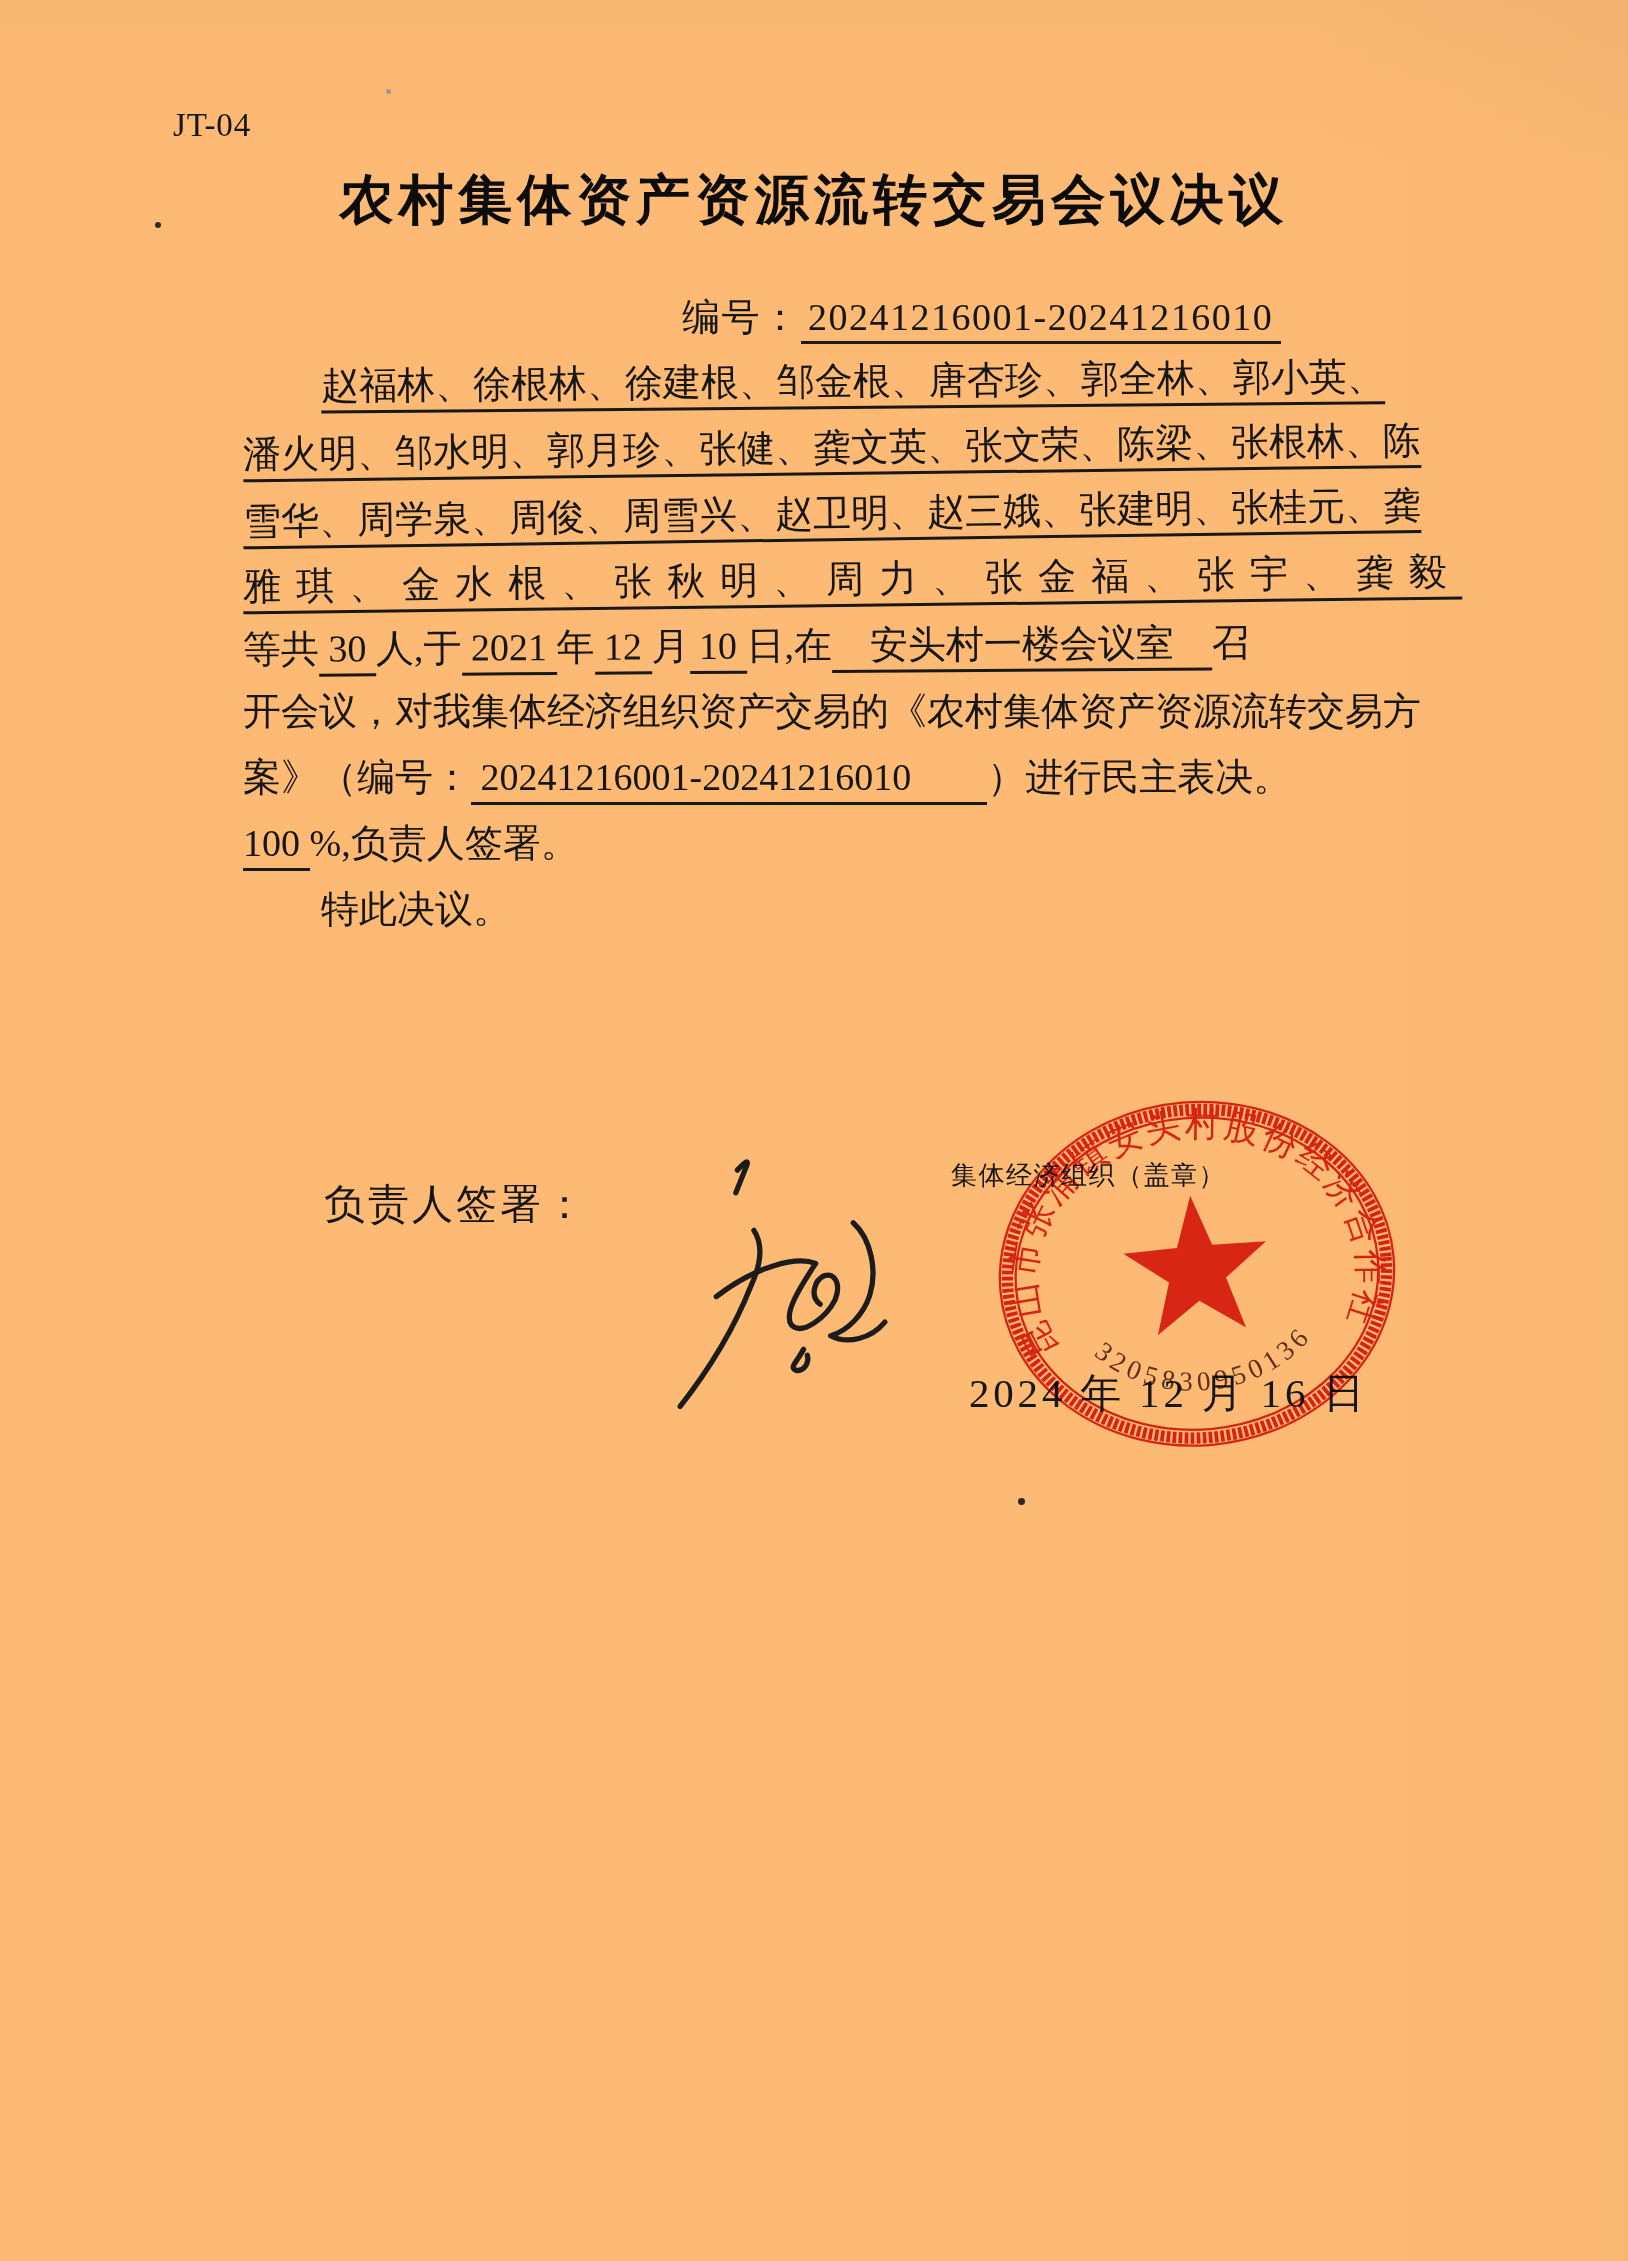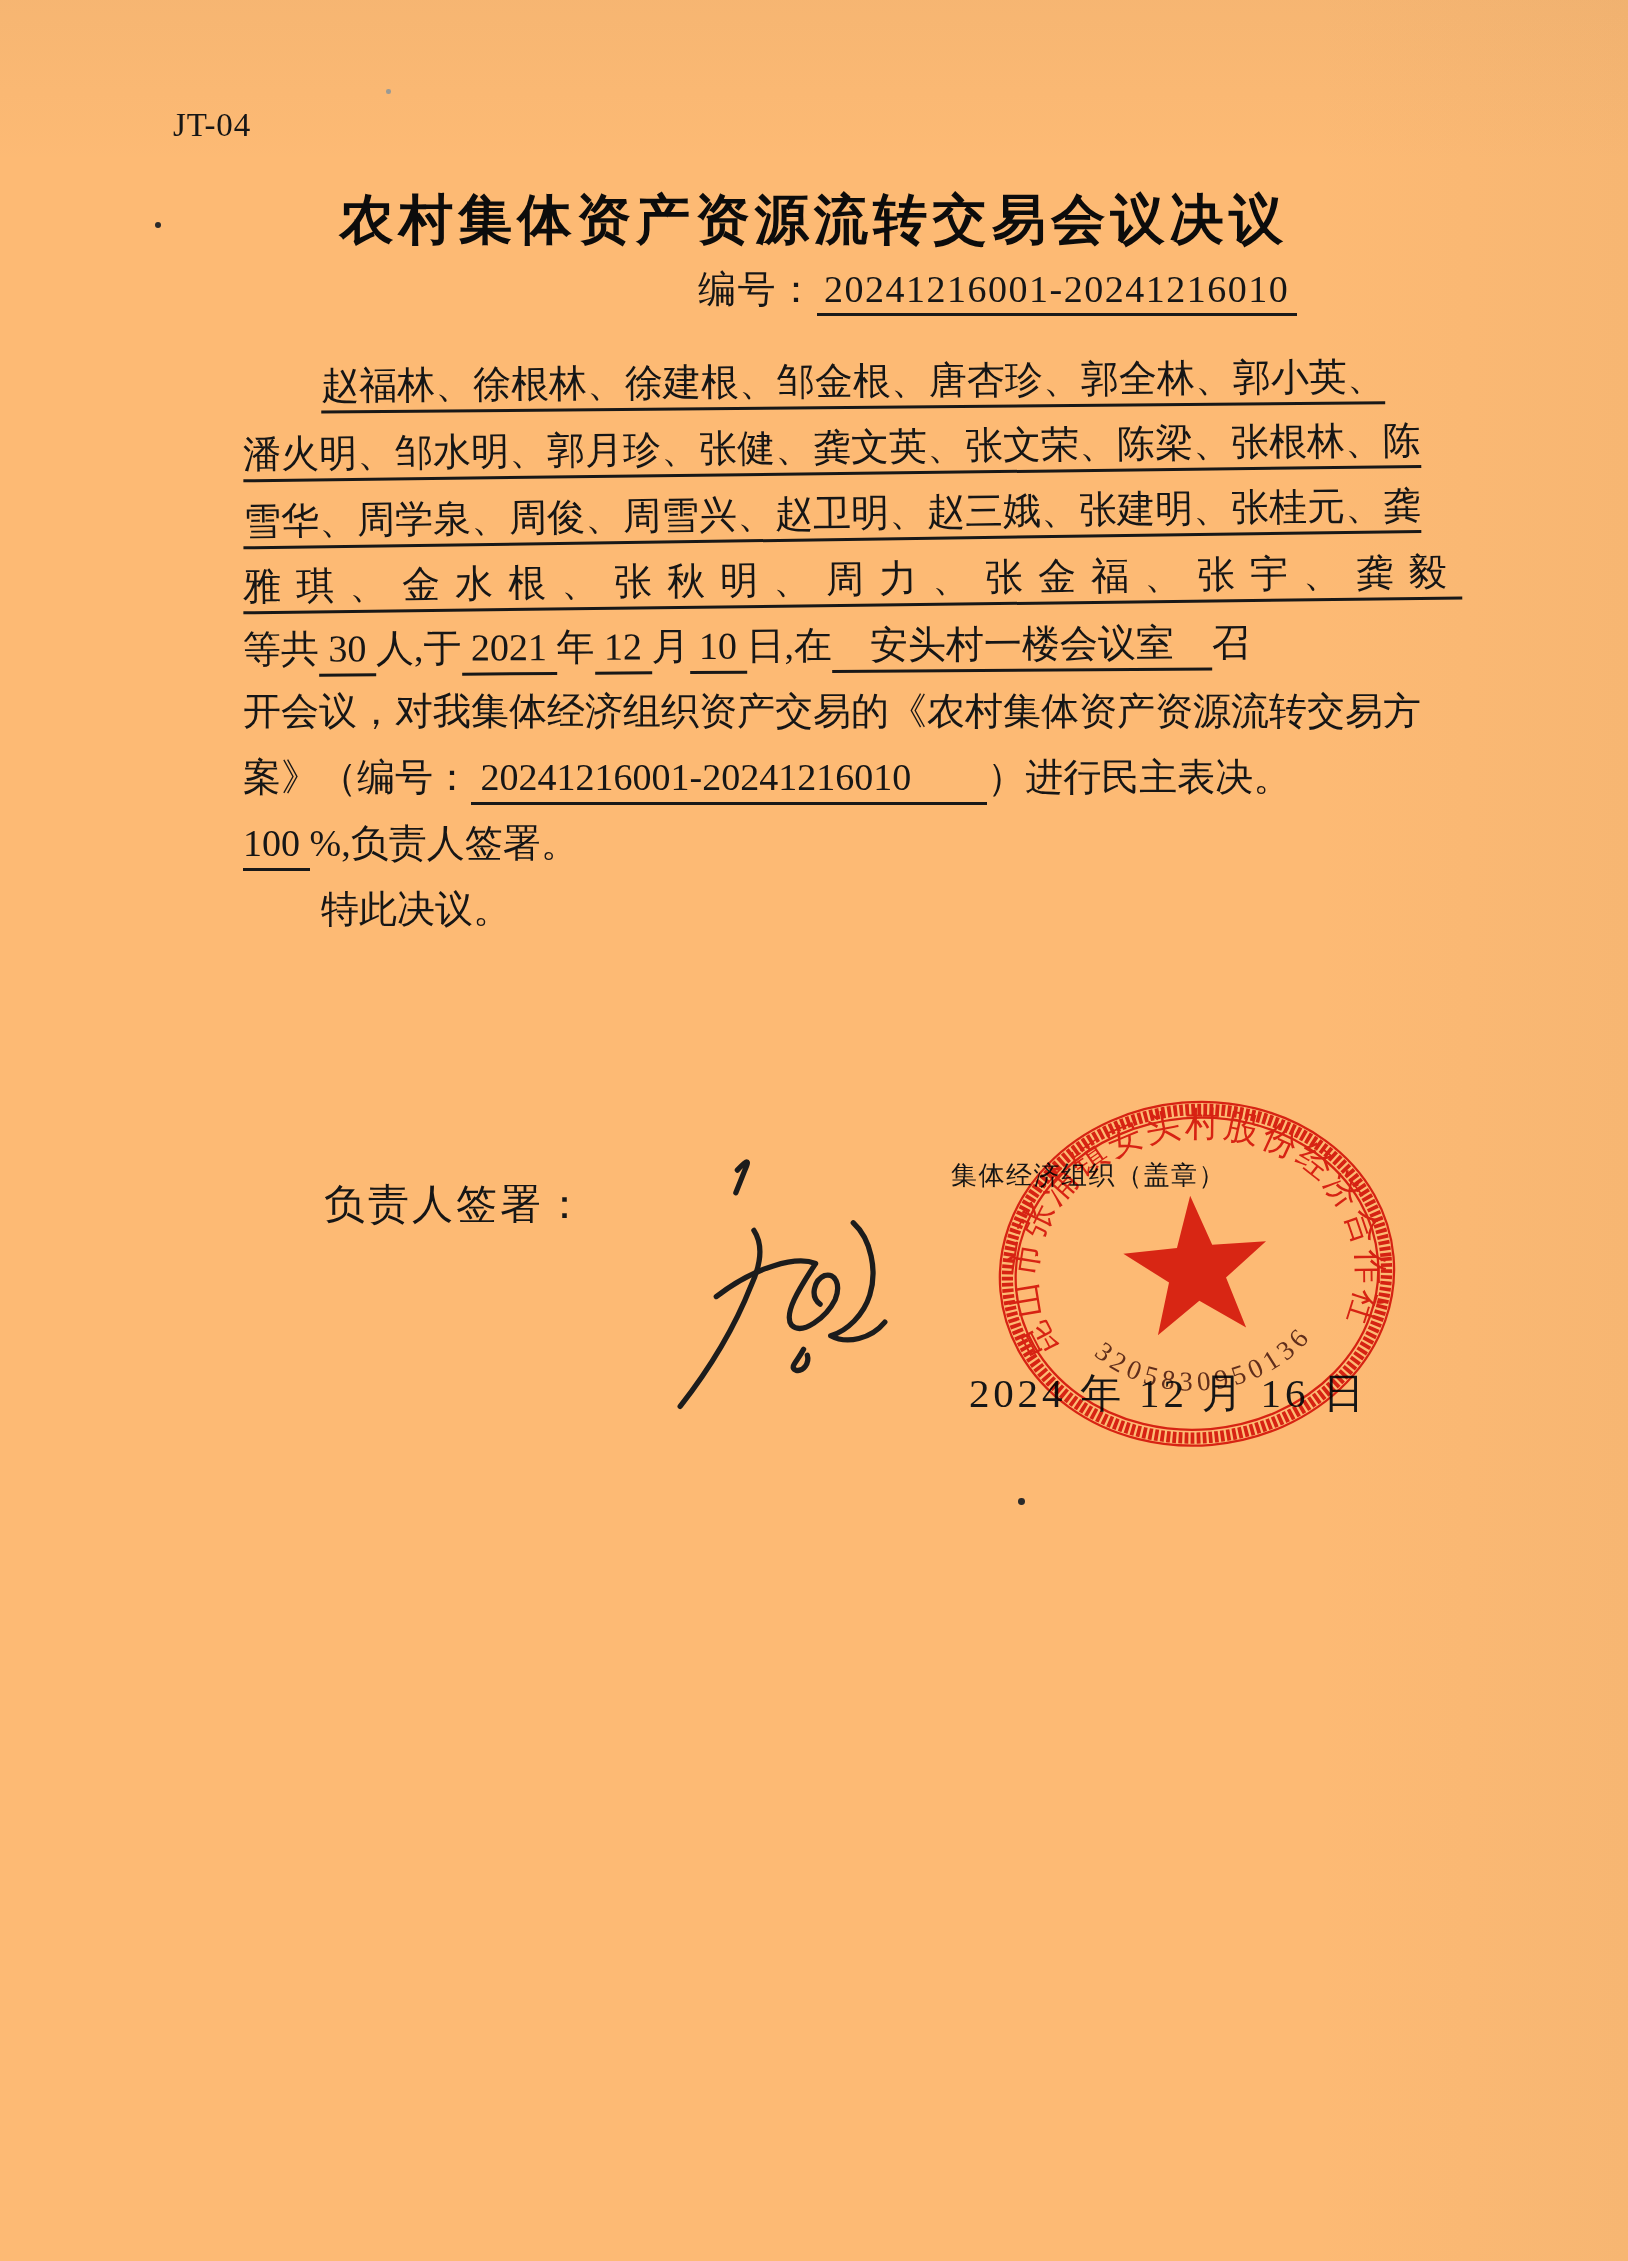--- a/index.html
+++ b/index.html
@@ -15,28 +15,28 @@
     content:"";position:absolute;inset:0;
     background:linear-gradient(180deg,rgba(60,60,55,.035),rgba(0,0,0,0) 166px),
                linear-gradient(90deg,rgba(0,0,0,0) 80%,rgba(60,60,55,.03));
     pointer-events:none;
   }
   .form-code{
     position:absolute;left:173px;top:107px;
     font-size:33px;letter-spacing:0.8px;
   }
   .doc-title{
-    position:absolute;left:0;top:184px;width:1628px;
+    position:absolute;left:0;top:164px;width:1628px;
     text-align:center;
     font-family:Liberation Sans, sans-serif;
     font-weight:700;font-size:54px;letter-spacing:5.3px;color:#0c0c0c;
   }
   .doc-no{
-    position:absolute;left:682px;top:264px;
-    font-size:38px;letter-spacing:1.5px;margin-left:16px;
+    position:absolute;left:682px;top:292px;
+    font-size:38px;letter-spacing:1.5px;
   }
   .doc-no .num{
     border-bottom:3px solid #1a1a1a;
     padding:0 7.5px 3px 7.5px;
   }
   .body-block{
     position:absolute;left:225px;top:348px;width:1200px;
     font-size:38px;line-height:66px;margin-left:18px;
   }
   .bline{white-space:nowrap;}

